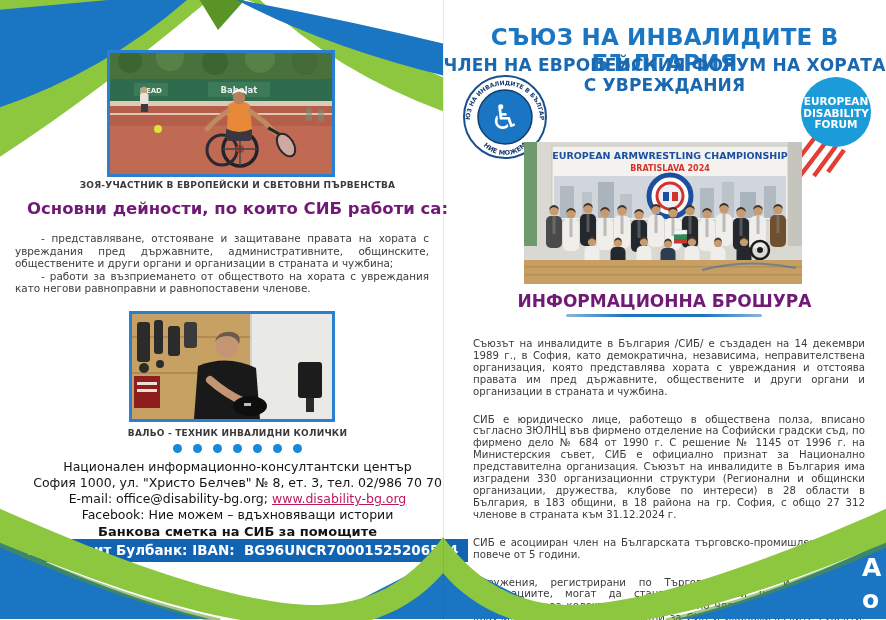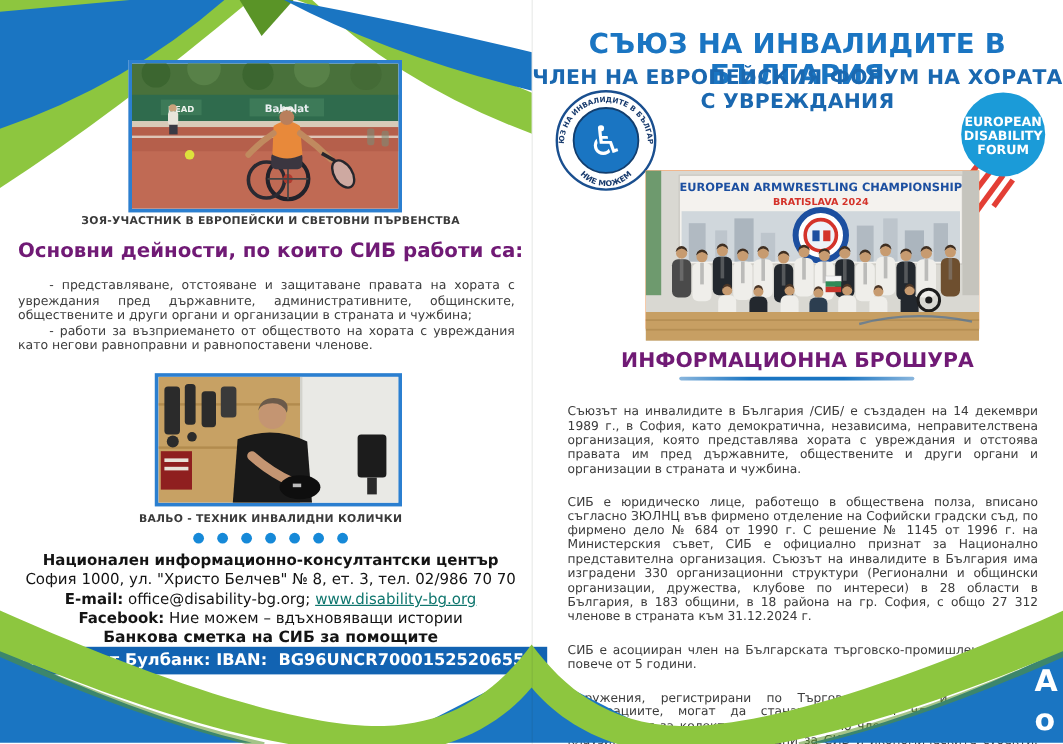--- a/index.html
+++ b/index.html
@@ -1,41 +1,41 @@
 <!DOCTYPE html>
 <html><head>
 <meta charset="utf-8">
 <style>
   html,body{margin:0;padding:0;background:#888;}
   #page{position:relative;width:886px;height:620px;background:#ffffff;overflow:hidden;
         font-family:"DejaVu Sans","Liberation Sans",sans-serif;}
   .abs{position:absolute;}
   .center{text-align:center;}
-  .halfL{left:4px;width:443px;}
+  .halfL{left:16px;width:443px;}
   .halfR{left:443px;width:443px;}
   
   .title{font-size:23px;font-weight:700;color:#1a75c2;letter-spacing:.2px;}
   .subtitle{font-size:17px;font-weight:700;color:#1a68b0;letter-spacing:.2px;}
   .h-blue{font-size:16.5px;font-weight:700;color:#701a75;}
   .underbar{height:2.5px;background:linear-gradient(90deg,#8ab6dd,#1a75c2 30%,#1a75c2 70%,#8ab6dd);border-radius:2px;}
   
   .body-col{font-size:10.2px;line-height:11.9px;color:#3c3c3c;text-align:justify;}
   .body-col p{margin:16px;}
   .bullets{font-size:10.4px;line-height:12.6px;color:#3c3c3c;text-align:justify;margin-top:10px;}
   .bullets p{margin:0;text-indent:26px;}
   .caption{font-size:9px;font-weight:700;color:#3a3a3a;letter-spacing:.2px;}
   
   .photoframe{border:3px solid #2b7fd0;box-sizing:border-box;background:#dfe7ee;}
   
   .dots{display:flex;justify-content:center;gap:11px;}
   .dot{width:9px;height:9px;border-radius:50%;background:#1689d8;}
   
   .contact{font-size:12.5px;line-height:16px;color:#141414;}
-  .contact b{font-weight:700;}
-  .link{color:#0f766e;text-decoration:underline;cursor:pointer;}
+  .contact b{font-weight:400;}
+  .link{color:#be185d;text-decoration:underline;cursor:pointer;}
   .bankline{font-size:13px;font-weight:700;color:#141414;}
   .ibanbar{display:inline-block;background:#1263b2;color:#ffffff;font-size:13.5px;font-weight:700;
            padding:3px 10px 4px 10px;white-space:pre;}
   .cornerletters{color:#ffffff;font-weight:600;line-height:32px;font-size:25px;}
   .fold{position:absolute;left:443px;top:0;width:1px;height:620px;background:rgba(40,60,40,.10);}
 </style>
 </head>
 <body>
 
 <div id="page">
@@ -185,21 +185,21 @@
         <line x1="40" y1="68" x2="14" y2="102"></line>
       <line x1="50" y1="72" x2="28" y2="102"></line>
         <line x1="58" y1="76" x2="42" y2="98"></line>
     </g>
     <circle cx="50" cy="38" r="35" fill="#1b9bd8"></circle>
     <text x="50" y="31" font-size="10.5" font-weight="700" fill="#ffffff" text-anchor="middle">EUROPEAN</text>
     <text x="50" y="42.5" font-size="10.5" font-weight="700" fill="#ffffff" text-anchor="middle">DISABILITY</text>
     <text x="50" y="54" font-size="10.5" font-weight="700" fill="#ffffff" text-anchor="middle">FORUM</text>
   </svg>
 
-  <div class="abs" style="left:538px;top:142px;width:278px;height:132px;background:#f97316">
+  <div class="abs" style="left:524px;top:142px;width:278px;height:132px;background:#be185d">
     <svg width="278" height="142" viewBox="0 0 278 142">
       <defs>
         <g id="personB">
             <circle cx="10" cy="5" r="4.6" fill="#c79b70"></circle>
           <path d="M5,4 Q10,-2 15,4 L14,1 Q10,-3 6,1 Z" fill="#3f2f22"></path>
           <rect x="2" y="10" width="16" height="32" rx="5" fill="currentColor"></rect>
           <rect x="8.5" y="10" width="3" height="18" fill="#888" opacity=".5"></rect>
           </g>
         <g id="personF">
             <circle cx="10" cy="4" r="4.2" fill="#c79b70"></circle>

